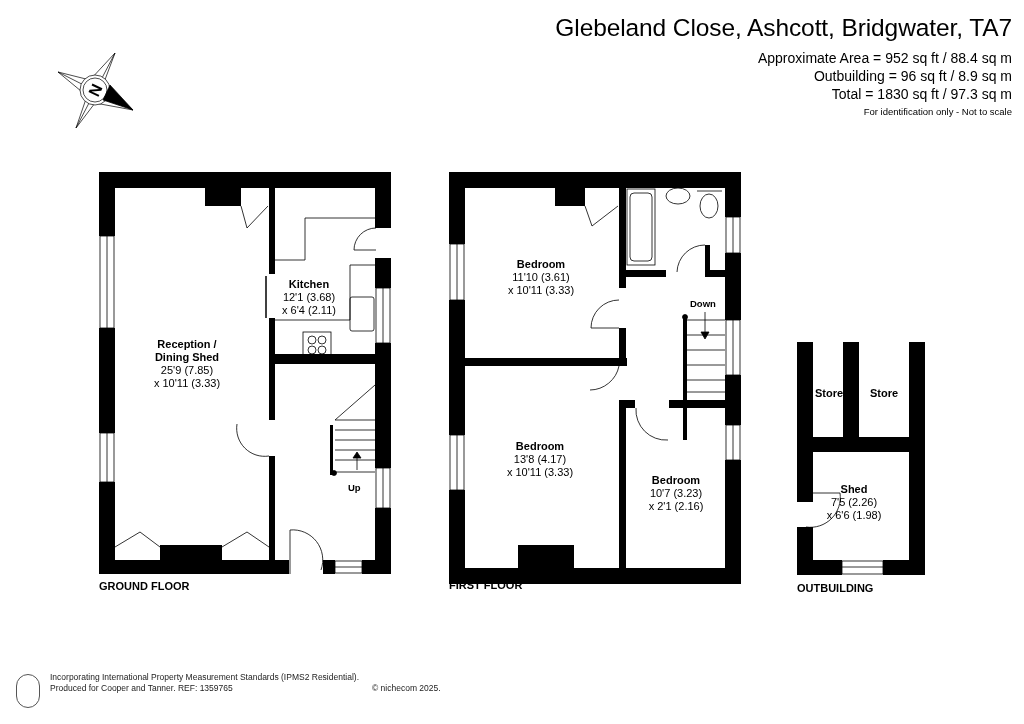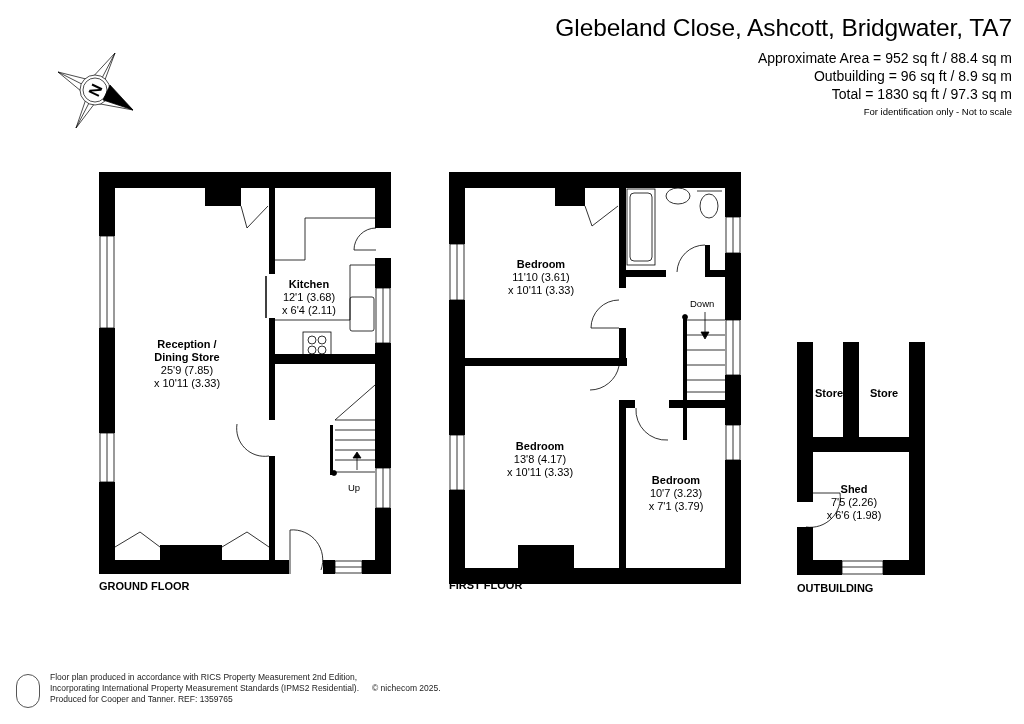--- a/index.html
+++ b/index.html
@@ -5,21 +5,21 @@
   html, body { margin:0; padding:0; background:#ffffff; }
   body { width:1024px; height:724px; position:relative; overflow:hidden; font-family:"Liberation Sans", sans-serif; color:#000; }
   .abs { position:absolute; }
   .title { right:12px; top:14px; font-size:24.5px; font-weight:normal; white-space:nowrap; letter-spacing:-0.1px; }
   .area { right:12px; text-align:left; font-size:14px; white-space:nowrap; }
   .note { right:12px; top:106px; font-size:9.5px; text-align:center; white-space:nowrap; }
   svg.plan { position:absolute; left:0; top:0; }
   .room { position:absolute; text-align:center; font-size:11px; line-height:13px; white-space:nowrap; transform:translateX(-50%); }
   .room .rn { font-weight:bold; }
   .floorlabel { position:absolute; font-weight:bold; font-size:11px; white-space:nowrap; }
-  .lbl { position:absolute; font-weight:normal; font-size:9.5px; }
+  .lbl { position:absolute; font-weight:bold; font-size:9.5px; }
   .footer { position:absolute; left:50px; top:672px; font-size:8.5px; line-height:11px; color:#222; white-space:nowrap; }
   .footer .copy { position:absolute; left:322px; top:11px; }
   .footicon { position:absolute; left:16px; top:674px; width:22px; height:32px; border:1px solid #555; border-radius:12px; }
 </style>
 </head>
 <body>
 
 <div class="abs title">Glebeland Close, Ashcott, Bridgwater, TA7</div>
 <div class="abs area" style="top:50px">Approximate Area = 952 sq ft / 88.4 sq m</div>
 <div class="abs area" style="top:68px">Outbuilding = 96 sq ft / 8.9 sq m</div>
@@ -172,21 +172,21 @@
   </g>
   <g fill="none" stroke="#000" stroke-width="0.8">
     <rect x="842" y="561" width="41" height="13" fill="#fff"></rect>
       <line x1="842" y1="567" x2="883" y2="567"></line>
     <path d="M813,493 L840,493 A30,30 0 0 1 806,527"></path>
   </g>
 </svg>
 
 <div class="room" style="left:187px; top:338px">
   <div class="rn">Reception /</div>
-  <div class="rn">Dining Store</div>
+  <div class="rn">Dining Shed</div>
   <div>25'9 (7.85)</div>
   <div>x 10'11 (3.33)</div>
 </div>
 <div class="room" style="left:309px; top:278px">
   <div class="rn">Kitchen</div>
   <div>12'1 (3.68)</div>
   <div>x 6'4 (2.11)</div>
 </div>
 <div class="lbl" style="left:348px; top:482px">Up</div>
 <div class="floorlabel" style="left:99px; top:580px">GROUND FLOOR</div>
@@ -197,37 +197,36 @@
   <div>x 10'11 (3.33)</div>
 </div>
 <div class="room" style="left:540px; top:440px">
   <div class="rn">Bedroom</div>
   <div>13'8 (4.17)</div>
   <div>x 10'11 (3.33)</div>
 </div>
 <div class="room" style="left:676px; top:474px">
   <div class="rn">Bedroom</div>
   <div>10'7 (3.23)</div>
-  <div>x 7'1 (3.79)</div>
+  <div>x 2'1 (2.16)</div>
 </div>
 <div class="lbl" style="left:690px; top:298px">Down</div>
 <div class="floorlabel" style="left:449px; top:579px">FIRST FLOOR</div>
 
 <div class="room" style="left:829px; top:387px">
   <div class="rn">Store</div>
 </div>
 <div class="room" style="left:884px; top:387px">
   <div class="rn">Store</div>
 </div>
 <div class="room" style="left:854px; top:483px">
   <div class="rn">Shed</div>
   <div>7'5 (2.26)</div>
   <div>x 6'6 (1.98)</div>
 </div>
 <div class="floorlabel" style="left:797px; top:582px">OUTBUILDING</div>
 
 <div class="footicon"></div>
 <div class="footer">
-  <div>Floor plan produced in accordance with RICS Property Measurement 2nd Edition,</div>
   <div>Incorporating International Property Measurement Standards (IPMS2 Residential).</div>
   <div>Produced for Cooper and Tanner.   REF: 1359765</div>
   <div class="copy">© nichecom 2025.</div>
 </div>
 
 </body></html>

